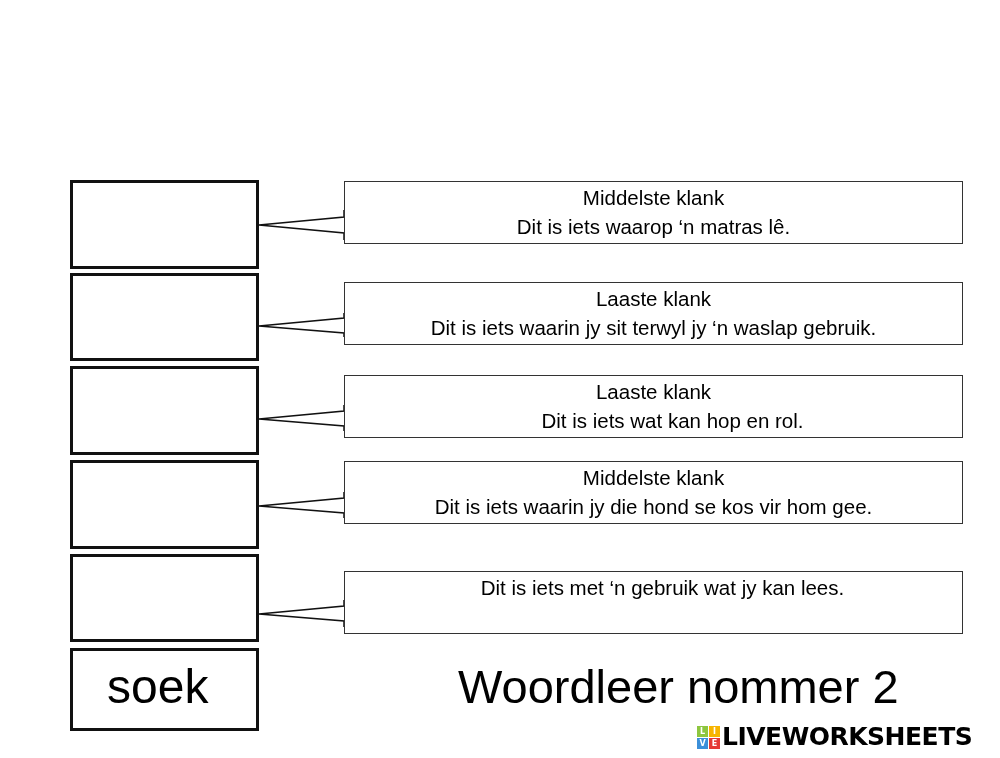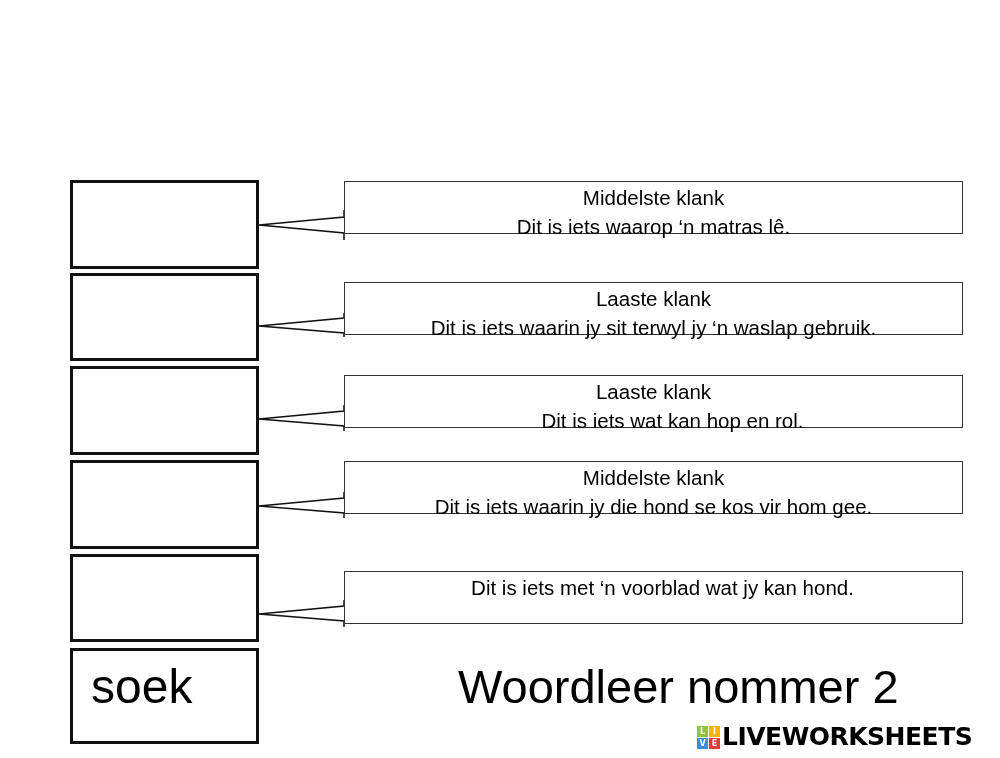--- a/index.html
+++ b/index.html
@@ -13,31 +13,31 @@
       position: absolute; left: 70px; width: 185px;
       border: 3px solid #111; background: #fff;
       box-sizing: border-box;
     }
     .answer-box input {
       width: 100%; height: 100%; border: none; outline: none; background: transparent;
       font-family: "Liberation Sans", sans-serif; font-size: 40px; text-align: center;
       box-sizing: border-box;
     }
     .callout {
-      position: absolute; left: 344px; width: 619px; height: 53px;
+      position: absolute; left: 344px; width: 619px; height: 63px;
       border: 1.5px solid #333; box-sizing: border-box; background: #fff;
       text-align: center; font-size: 20.5px; line-height: 29px;
       padding-top: 1px;
     }
     .callout .line1, .callout .line2 { display: block; white-space: nowrap; }
     svg.connectors { position: absolute; left: 0; top: 0; width: 1000px; height: 758px; pointer-events: none; }
     .word-box {
-      position: absolute; left: 70px; top: 648px; width: 189px; height: 96px;
+      position: absolute; left: 70px; top: 648px; width: 189px; height: 83px;
       border: 3px solid #111; box-sizing: border-box;
-      font-size: 48px; line-height: 72px; padding-left: 18px;
+      font-size: 48px; line-height: 72px; padding-left: 34px;
     }
     .title {
       position: absolute; left: 414px; top: 657px; font-size: 47px; line-height: 60px;
       white-space: nowrap;
       margin-left: 44px;
     }
     .logo {
       position: absolute; left: 697px; top: 723px; height: 28px; display: flex; align-items: center;
     }
     .logo-grid { display: grid; grid-template-columns: 11px 11px; grid-template-rows: 11px 11px; gap: 1px; margin-right: 2px; }
@@ -92,21 +92,21 @@
 </div>
 <div class="callout" style="top:375px;">
   <span class="line1">Laaste klank</span>
   <span class="line2" style="padding-left:38px;">Dit is iets wat kan hop en rol.</span>
 </div>
 <div class="callout" style="top:461px;">
   <span class="line1">Middelste klank</span>
   <span class="line2">Dit is iets waarin jy die hond se kos vir hom gee.</span>
 </div>
 <div class="callout" style="top:571px;">
-  <span class="line2" style="padding-left:18px;">Dit is iets met ‘n voorblad wat jy kan hond.</span>
+  <span class="line2" style="padding-left:18px;">Dit is iets met ‘n gebruik wat jy kan lees.</span>
 </div>
 
 <div class="word-box">
   <span>soek</span>
 </div>
 
 <div class="title">Woordleer nommer 2</div>
 
 <div class="logo">
   <div class="logo-grid">

